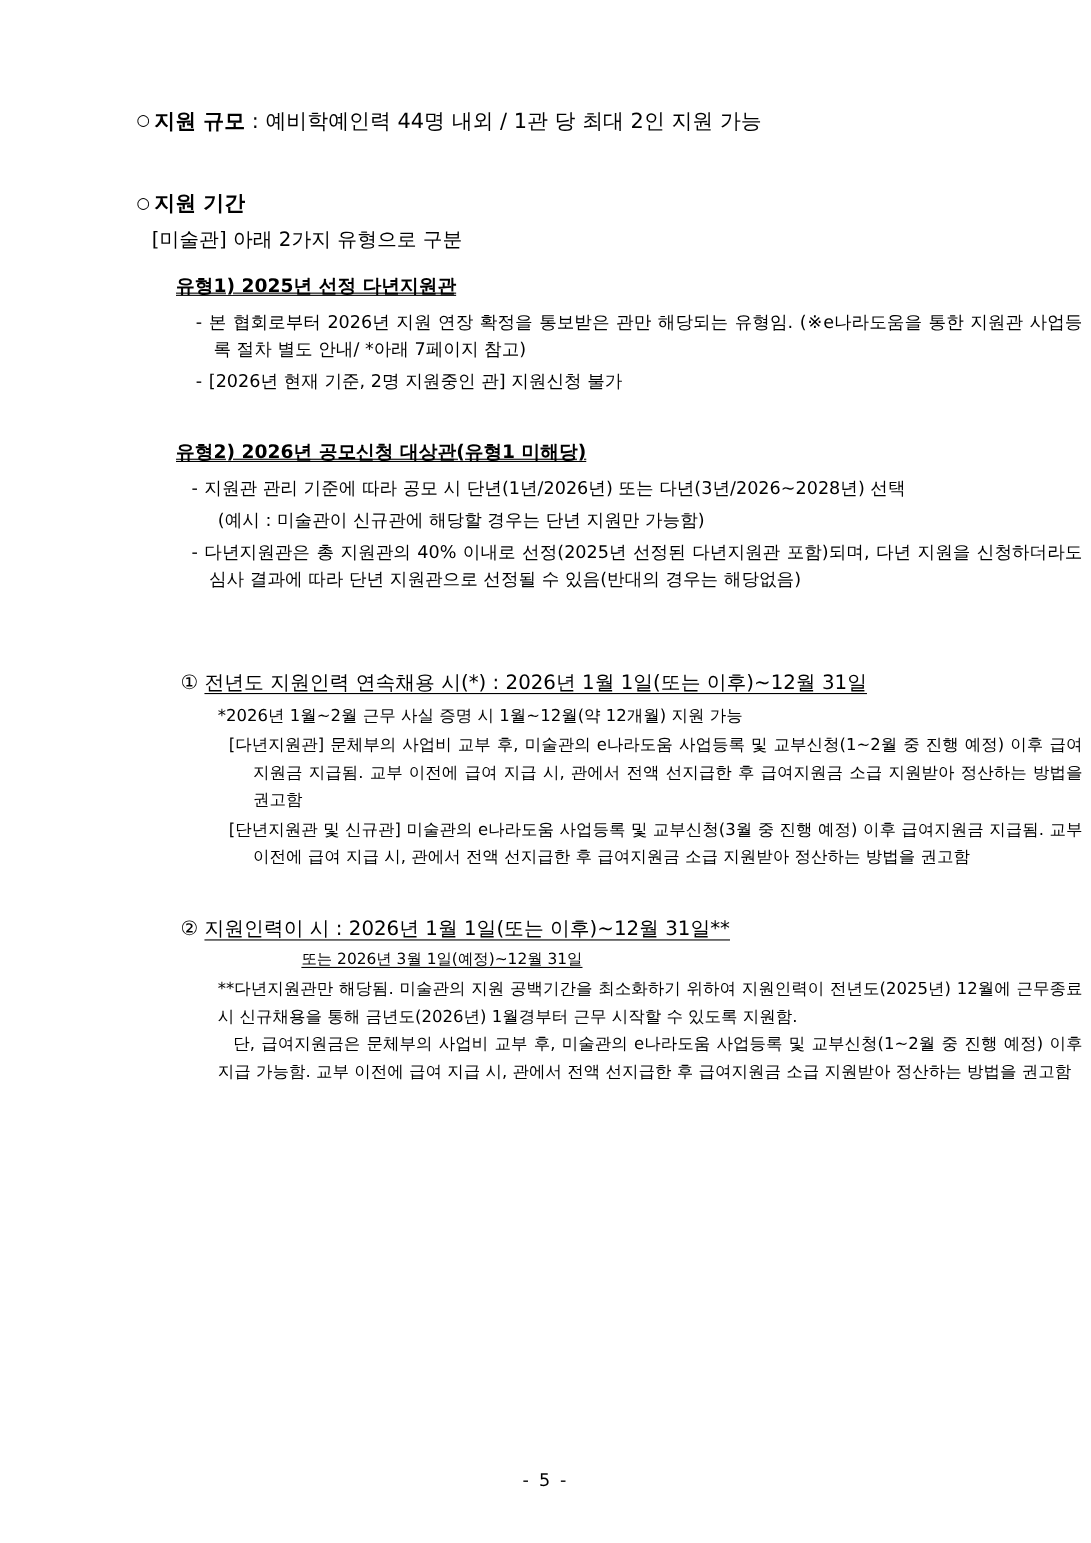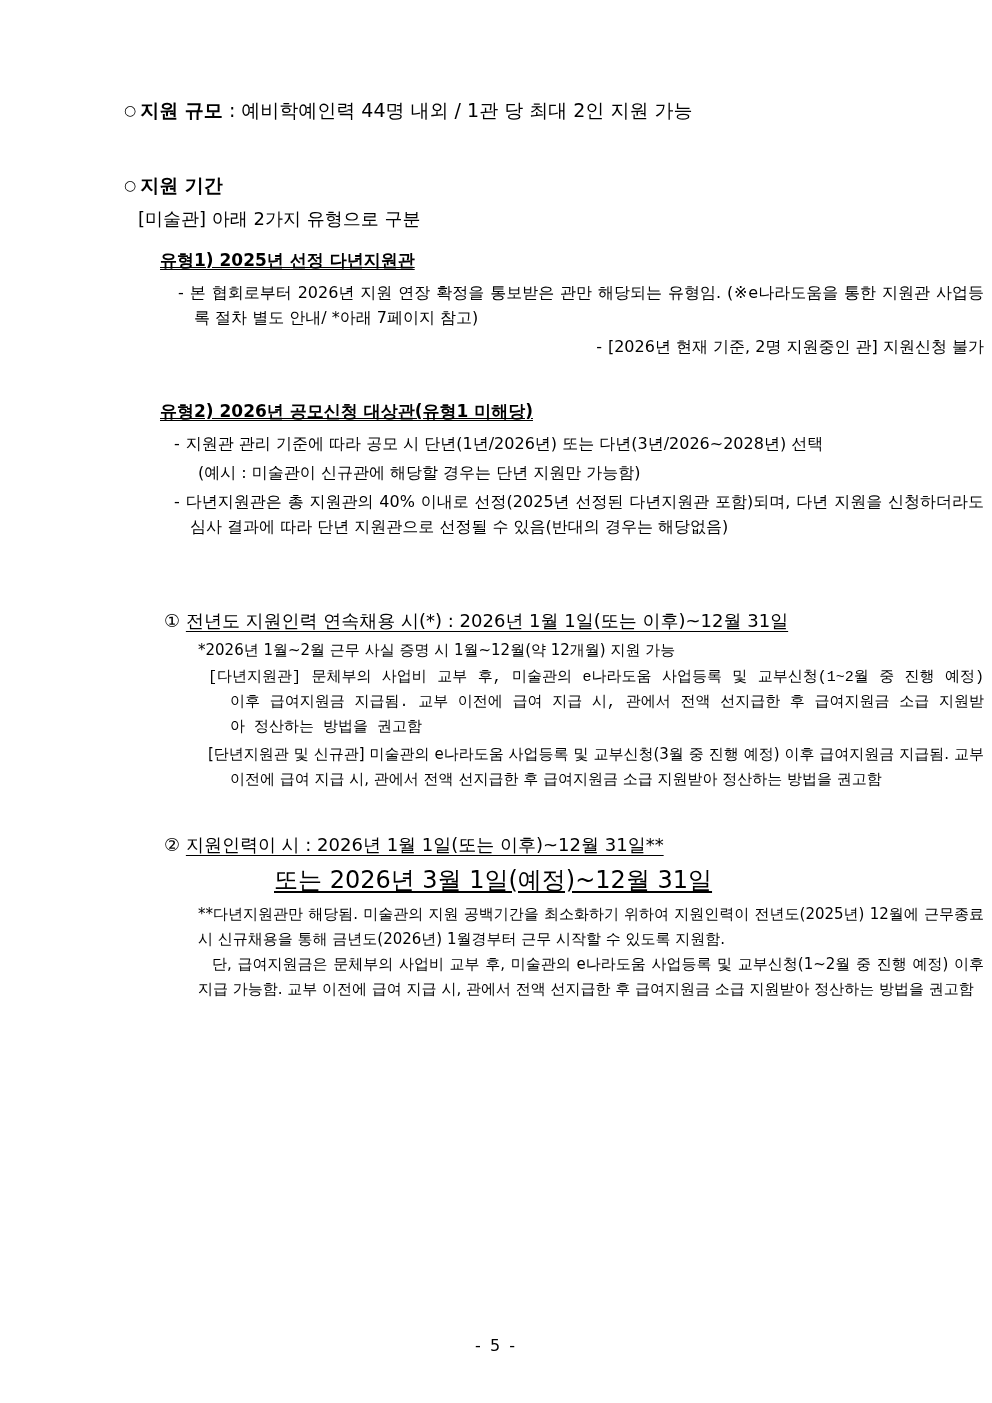--- a/index.html
+++ b/index.html
@@ -96,21 +96,21 @@
     text-align: justify;
   }
   .note-block2 {
     font-size: 15px;
     line-height: 1.68;
     margin: 0;
     padding-left: 72px;
     text-align: justify;
   }
   .center-line {
-    font-size: 24px;
+    font-size: 14px;
     line-height: 1.5;
     margin: 0 0 4px 0;
     padding-left: 150px;
   }
 
   .footer {
     position: absolute;
     left: 0;
     right: 0;
     bottom: 48px;
@@ -141,21 +141,21 @@
 
     <p class="lvl2">
       <span class="underline">유형1) 2025년 선정 다년지원관</span>
     </p>
 
     <p class="dash-item just" style="padding-left:70px;text-indent:-16px;">
       <span class="dash">-</span><span>본 협회로부터 2026년 지원 연장 확정을 통보받은 관만 해당되는 유형임. (※e나라도움을 통한 지원관 사업등록 절차 별도 안내/ *아래 7페이지 참고)</span>
     </p>
 
 
-    <p class="dash-item" style="padding-left:70px;text-indent:-16px;text-align:right;">
+    <p class="dash-item" style="padding-left:70px;text-indent:-16px;">
       <span class="dash">-</span><span>[2026년 현재 기준, 2명 지원중인 관] 지원신청 불가</span>
     </p>
 
     <div class="mid-gap"></div>
     <div class="small-gap"></div>
 
     <p class="lvl2">
       <span class="underline">유형2) 2026년 공모신청 대상관(유형1 미해당)</span>
     </p>
 
@@ -177,21 +177,21 @@
 
     <div class="small-gap"></div>
 
     <p class="num-item">
       <span>①</span>
       <span class="underline">전년도 지원인력 연속채용 시(*) : 2026년 1월 1일(또는 이후)~12월 31일</span>
     </p>
 
     <p class="note">*2026년 1월~2월 근무 사실 증명 시 1월~12월(약 12개월) 지원 가능</p>
 
-    <p class="note-block just" style="padding-left:106px;text-indent:-22px;font-family:Liberation Mono, monospace;">[다년지원관] 문체부의 사업비 교부 후, 미술관의 e나라도움 사업등록 및 교부신청(1~2월 중 진행 예정) 이후 급여지원금 지급됨. 교부 이전에 급여 지급 시, 관에서 전액 선지급한 후 급여지원금 소급 지원받아 정산하는 방법을 권고함</p>
+    <p class="note-block just" style="padding-left:106px;text-indent:-22px;">[다년지원관] 문체부의 사업비 교부 후, 미술관의 e나라도움 사업등록 및 교부신청(1~2월 중 진행 예정) 이후 급여지원금 지급됨. 교부 이전에 급여 지급 시, 관에서 전액 선지급한 후 급여지원금 소급 지원받아 정산하는 방법을 권고함</p>
 
     <p class="note-block just" style="padding-left:106px;text-indent:-22px;">[단년지원관 및 신규관] 미술관의 e나라도움 사업등록 및 교부신청(3월 중 진행 예정) 이후 급여지원금 지급됨. 교부 이전에 급여 지급 시, 관에서 전액 선지급한 후 급여지원금 소급 지원받아 정산하는 방법을 권고함</p>
 
     <div class="mid-gap"></div>
     <div class="small-gap"></div>
 
     <p class="num-item">
       <span>②</span>
       <span class="underline">지원인력이 시 : 2026년 1월 1일(또는 이후)~12월 31일**</span>
     </p>

